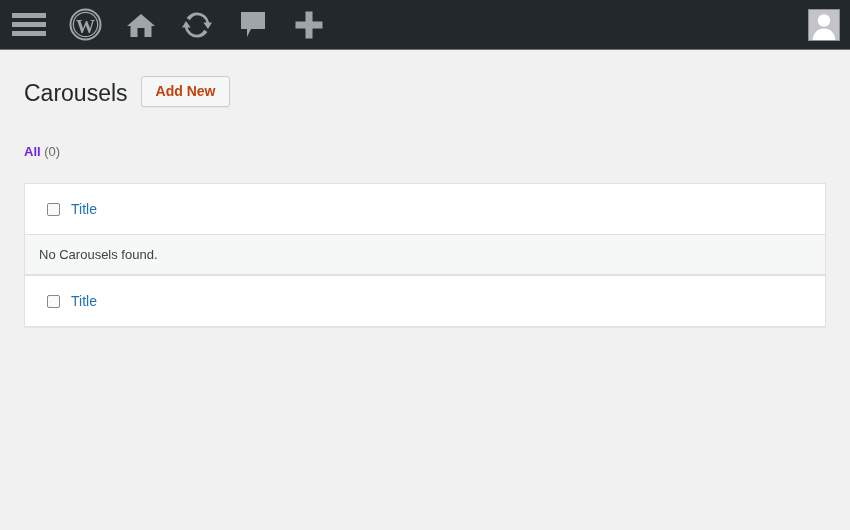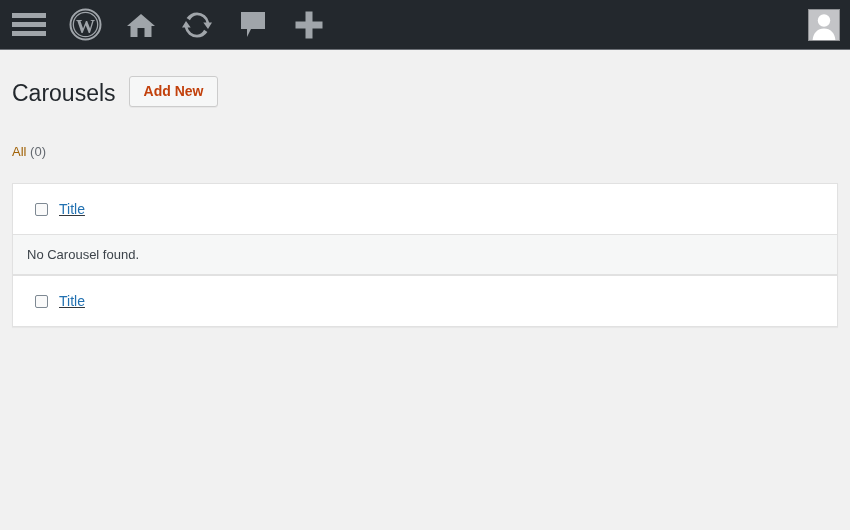--- a/index.html
+++ b/index.html
@@ -56,21 +56,21 @@
     border: 1px solid #8f9194;
     display: flex;
     align-items: flex-end;
     justify-content: center;
     overflow: hidden;
   }
   .avatar svg { display: block; }
 
   
   .wrap {
-    padding: 0 12px;
+    padding: 0 24px;
   }
   .page-head {
     display: flex;
     align-items: center;
     padding-top: 20px;
     padding-bottom: 0;
   }
   .page-title {
     font-size: 23px;
     font-weight: 400;
@@ -98,22 +98,22 @@
   .subsubsub {
     list-style: none;
     margin: 30px 0 0 0;
     padding: 0 0 0 0;
     font-size: 13px;
     color: #646970;
     line-height: 20px;
   }
   .subsubsub li { display: inline-block; }
   .subsubsub a {
-    color: #a16207;
-    font-weight: 400;
+    color: #6d28d9;
+    font-weight: 700;
     text-decoration: none;
     padding: 0;
   }
   .subsubsub .count { color: #646970; font-weight: 400; }
 
   
   .wp-list-table {
     width: 100%;
     border-collapse: separate;
     border-spacing: 0;
@@ -124,21 +124,20 @@
     box-shadow: 0 1px 1px rgba(0,0,0,0.04);
   }
   .wp-list-table thead th,
   .wp-list-table tfoot th {
     background: #fff;
     text-align: left;
     font-weight: 400;
     line-height: 1.3;
     padding: 0;
     border-bottom: 1px solid #e1e1e1;
-    text-decoration: underline;
   }
   .wp-list-table tfoot th {
     border-bottom: none;
     border-top: 1px solid #e1e1e1;
   }
   .th-row-inner {
     display: flex;
     align-items: center;
     height: 50px;
   }
@@ -260,21 +259,21 @@
             <span class="col-title">
               <a href="#">Title</a>
             </span>
           </div>
         </th>
       </tr>
     </thead>
 
     <tbody>
       <tr class="no-items">
-        <td colspan="2">No Carousel found.</td>
+        <td colspan="2">No Carousels found.</td>
       </tr>
     </tbody>
 
     <tfoot>
       <tr>
         <th colspan="2">
           <div class="th-row-inner">
             <span class="check-col">
               <span class="cb"></span>
             </span>

